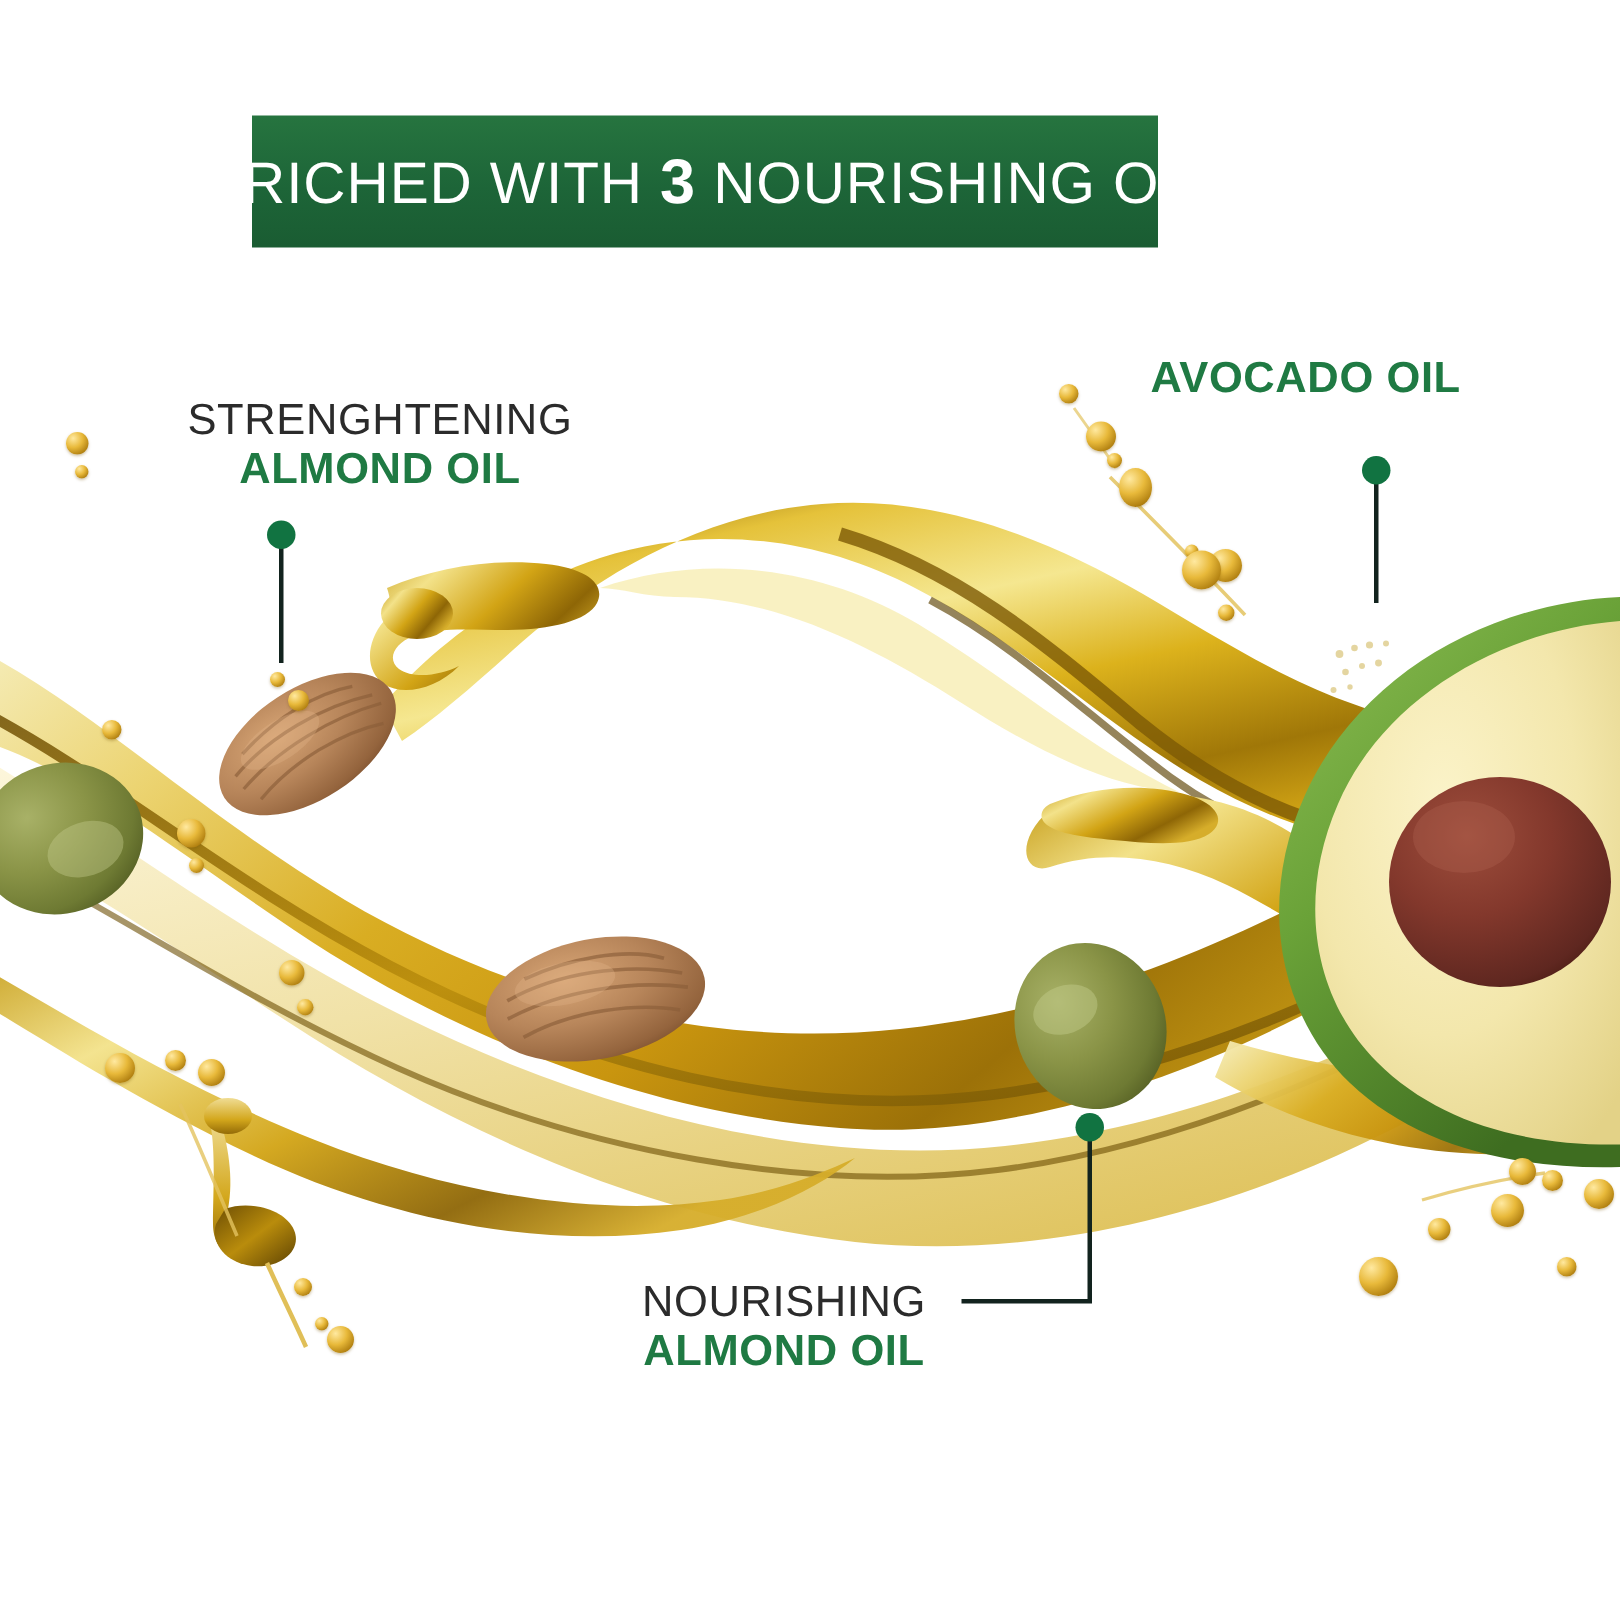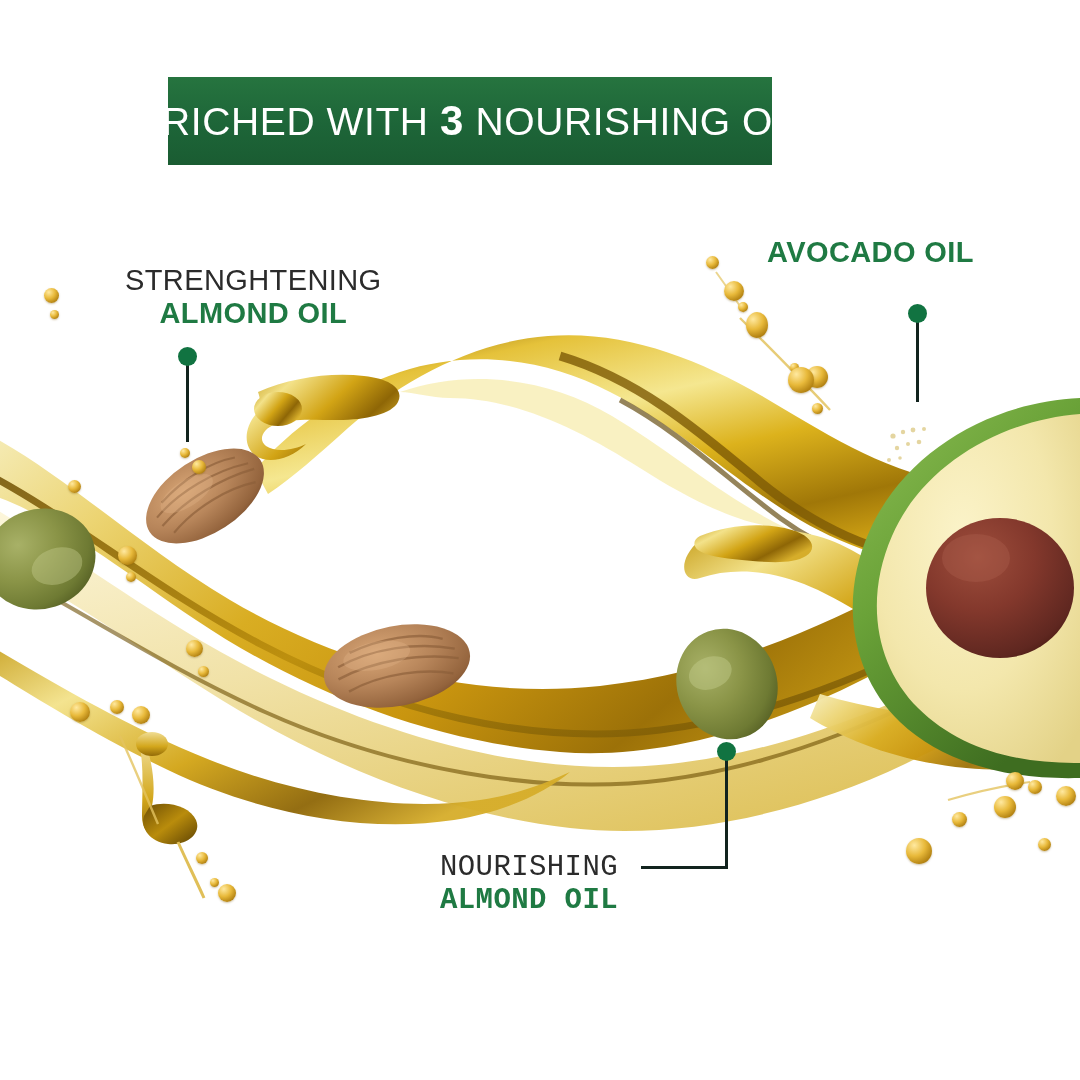--- a/index.html
+++ b/index.html
@@ -17,21 +17,21 @@
     font-family:"Liberation Sans",sans-serif;font-weight:400;
   }
   .banner-text .num{font-weight:bold;font-size:42px;}
 
   
   .label{position:absolute;text-align:center;line-height:1.13;white-space:nowrap;}
   .label .top{display:block;color:#2b2b2b;font-size:29px;letter-spacing:.4px;}
   .label .bot{display:block;color:#1f7a43;font-size:29px;font-weight:bold;letter-spacing:.4px;}
   #label-almond{left:110px;top:264px;margin-left:15px;}
   #label-avocado{left:767px;top:236px;}
-  #label-olive{left:440px;top:852px;font-family:Liberation Mono, monospace;}
+  #label-olive{left:428px;top:852px;}
 
   
   .leader{position:absolute;background:#12231e;}
   .dot{position:absolute;width:19px;height:19px;border-radius:50%;background:#117341;}
 
   #leader-almond{left:186px;top:362px;width:3px;height:80px;}
   #dot-almond{left:178px;top:347px;}
 
   #leader-avocado{left:916px;top:320px;width:3px;height:82px;}
   #dot-avocado{left:908px;top:304px;}

